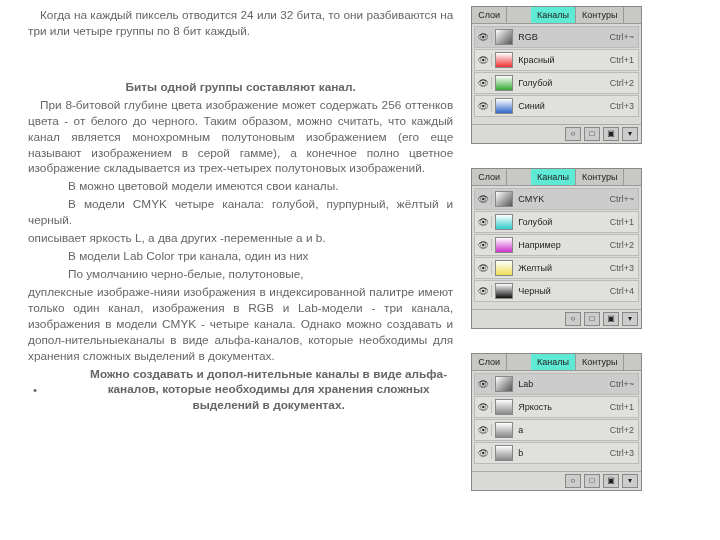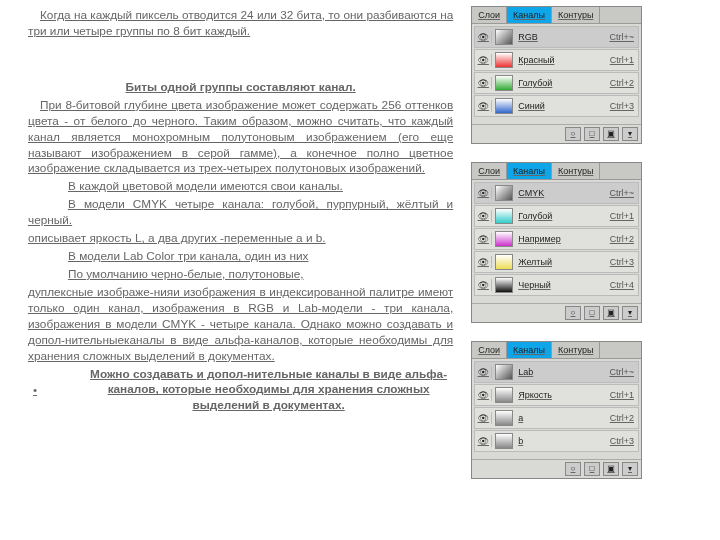--- a/index.html
+++ b/index.html
@@ -1,29 +1,29 @@
 <!DOCTYPE html>
 <html><head>
 <meta charset="utf-8">
 <style>
   body{margin:0;padding:0;width:720px;height:540px;background:#fff;font-family:"Trebuchet MS",Arial,sans-serif;color:#666;font-size:11.8px;line-height:1.35;overflow:hidden;}
-  .page{display:flex;width:646px;height:540px;text-decoration:underline;}
+  .page{display:flex;width:646px;height:540px;}
   .text-col{width:520px;padding:8px 14px 8px 28px;box-sizing:border-box;}
-  .panels-col{width:200px;padding:6px 4px;box-sizing:border-box;display:flex;flex-direction:column;gap:18px;}
+  .panels-col{width:200px;padding:6px 4px;box-sizing:border-box;display:flex;flex-direction:column;gap:24px;}
   .p{margin:0 0 2px 0;text-align:justify;}
   .indent{text-indent:40px;}
   .c{text-align:center;margin-top:40px;}
   .b{font-weight:bold;}
   .bullet{display:flex;align-items:flex-start;}
   .bullet .dot{width:14px;text-align:center;padding-top:16px;}
   .bullet .bt{flex:1;font-weight:bold;text-align:center;margin-left:42px;}
   .panel{border:1px solid #888;background:#d9d9d5;font-size:9px;color:#222;}
   .tabbar{display:flex;border-bottom:1px solid #999;background:#c8c8c4;}
   .tab{padding:2px 6px;border-right:1px solid #999;cursor:default;}
-  .tab.active{background:#0ea5e9;}
+  .tab.active{background:#5eead4;margin-left:24px;}
   .pbody{padding:2px 2px 6px 2px;}
   .row{display:flex;align-items:center;height:20px;border:1px solid #bbb;background:#e0e0dc;margin-bottom:1px;}
   .row.full{background:#ccc;}
   .eye{width:16px;text-align:center;border-right:1px solid #bbb;}
   .thumb{width:16px;height:14px;margin:0 3px;border:1px solid #888;display:flex;align-items:center;justify-content:center;}
   .th-grad{background:linear-gradient(135deg,#fff,#555);}
   .th-red{background:linear-gradient(#fff,#e33);}
   .th-blue{background:linear-gradient(#fff,#36c);}
   .th-green{background:linear-gradient(#fff,#3a3);}
   .th-cyan{background:linear-gradient(#fff,#3cc);}
@@ -37,21 +37,21 @@
   .ibtn{width:14px;height:12px;border:1px solid #888;background:#ccc;font-size:8px;text-align:center;line-height:12px;}
 </style>
 </head>
 <body>
 
 <div class="page">
   <div class="text-col">
     <div class="p" style="text-indent:12px">Когда на каждый пиксель отводится 24 или 32 бита, то они разбиваются на три или четыре группы по 8 бит каждый.</div>
     <div class="p c b">Биты одной группы составляют канал.</div>
     <div class="p" style="text-indent:12px">При 8-битовой глубине цвета изображение может содержать 256 оттенков цвета - от белого до черного. Таким образом, можно считать, что каждый канал является монохромным полутоновым изображением (его еще называют изображением в серой гамме), а конечное полно цветное изображение складывается из трех-четырех полутоновых изображений.</div>
-    <div class="p indent">В каждой цветовой модели имеются свои каналы.</div>
+    <div class="p indent">В можно цветовой модели имеются свои каналы.</div>
     <div class="p indent">В модели CMYK четыре канала: голубой, пурпурный, жёлтый и черный.</div>
     <div class="p">описывает яркость L, а два других -переменные a и b.</div>
     <div class="p indent">В модели Lab Color три канала, один из них</div>
     <div class="p indent">По умолчанию черно-белые, полутоновые,</div>
     <div class="p">дуплексные изображе-нияи изображения в индексированной палитре имеют только один канал, изображения в RGB и Lab-модели - три канала, изображения в модели CMYK - четыре канала. Однако можно создавать и допол-нительныеканалы в виде альфа-каналов, которые необходимы для хранения сложных выделений в документах.</div>
     <div class="bullet">
       <div class="dot">•</div>
       <div class="bt">Можно создавать и допол-нительные каналы в виде альфа-каналов, которые необходимы для хранения сложных выделений в документах.</div>
     </div>
   </div>

